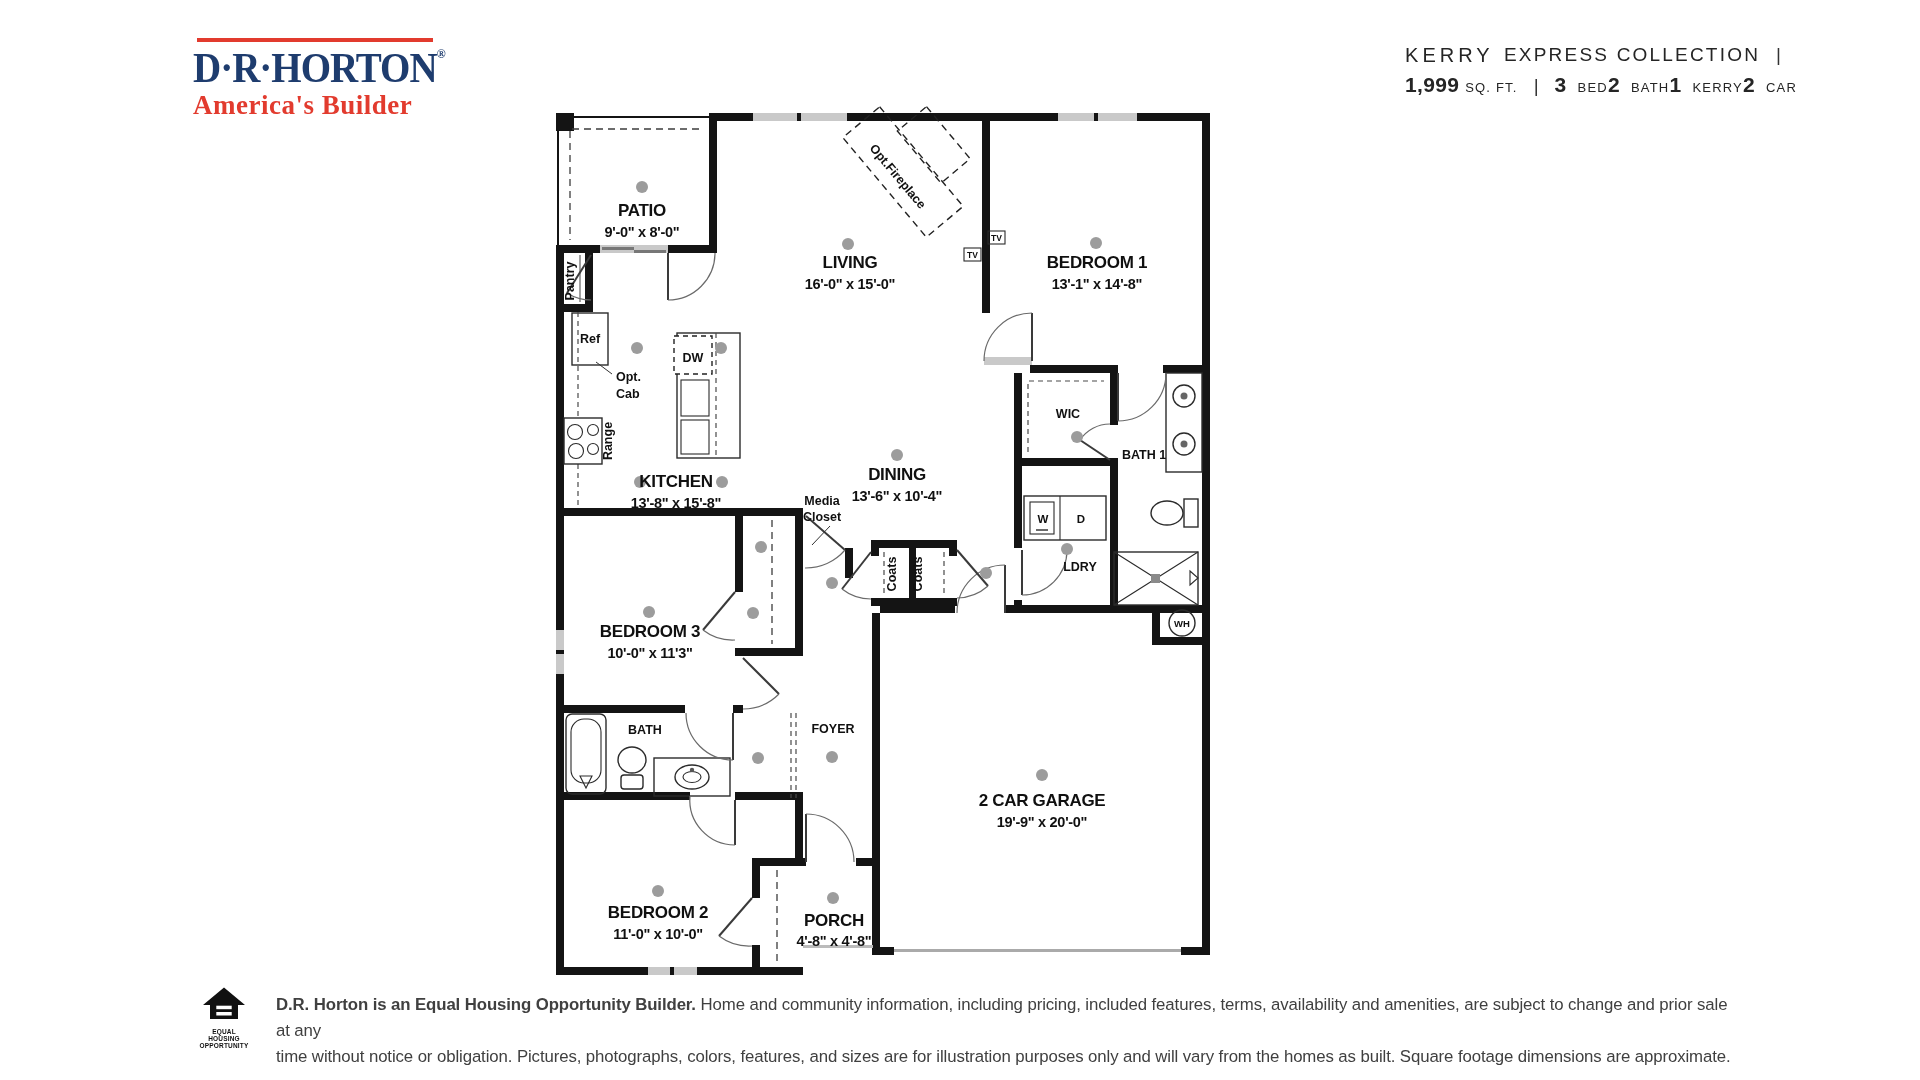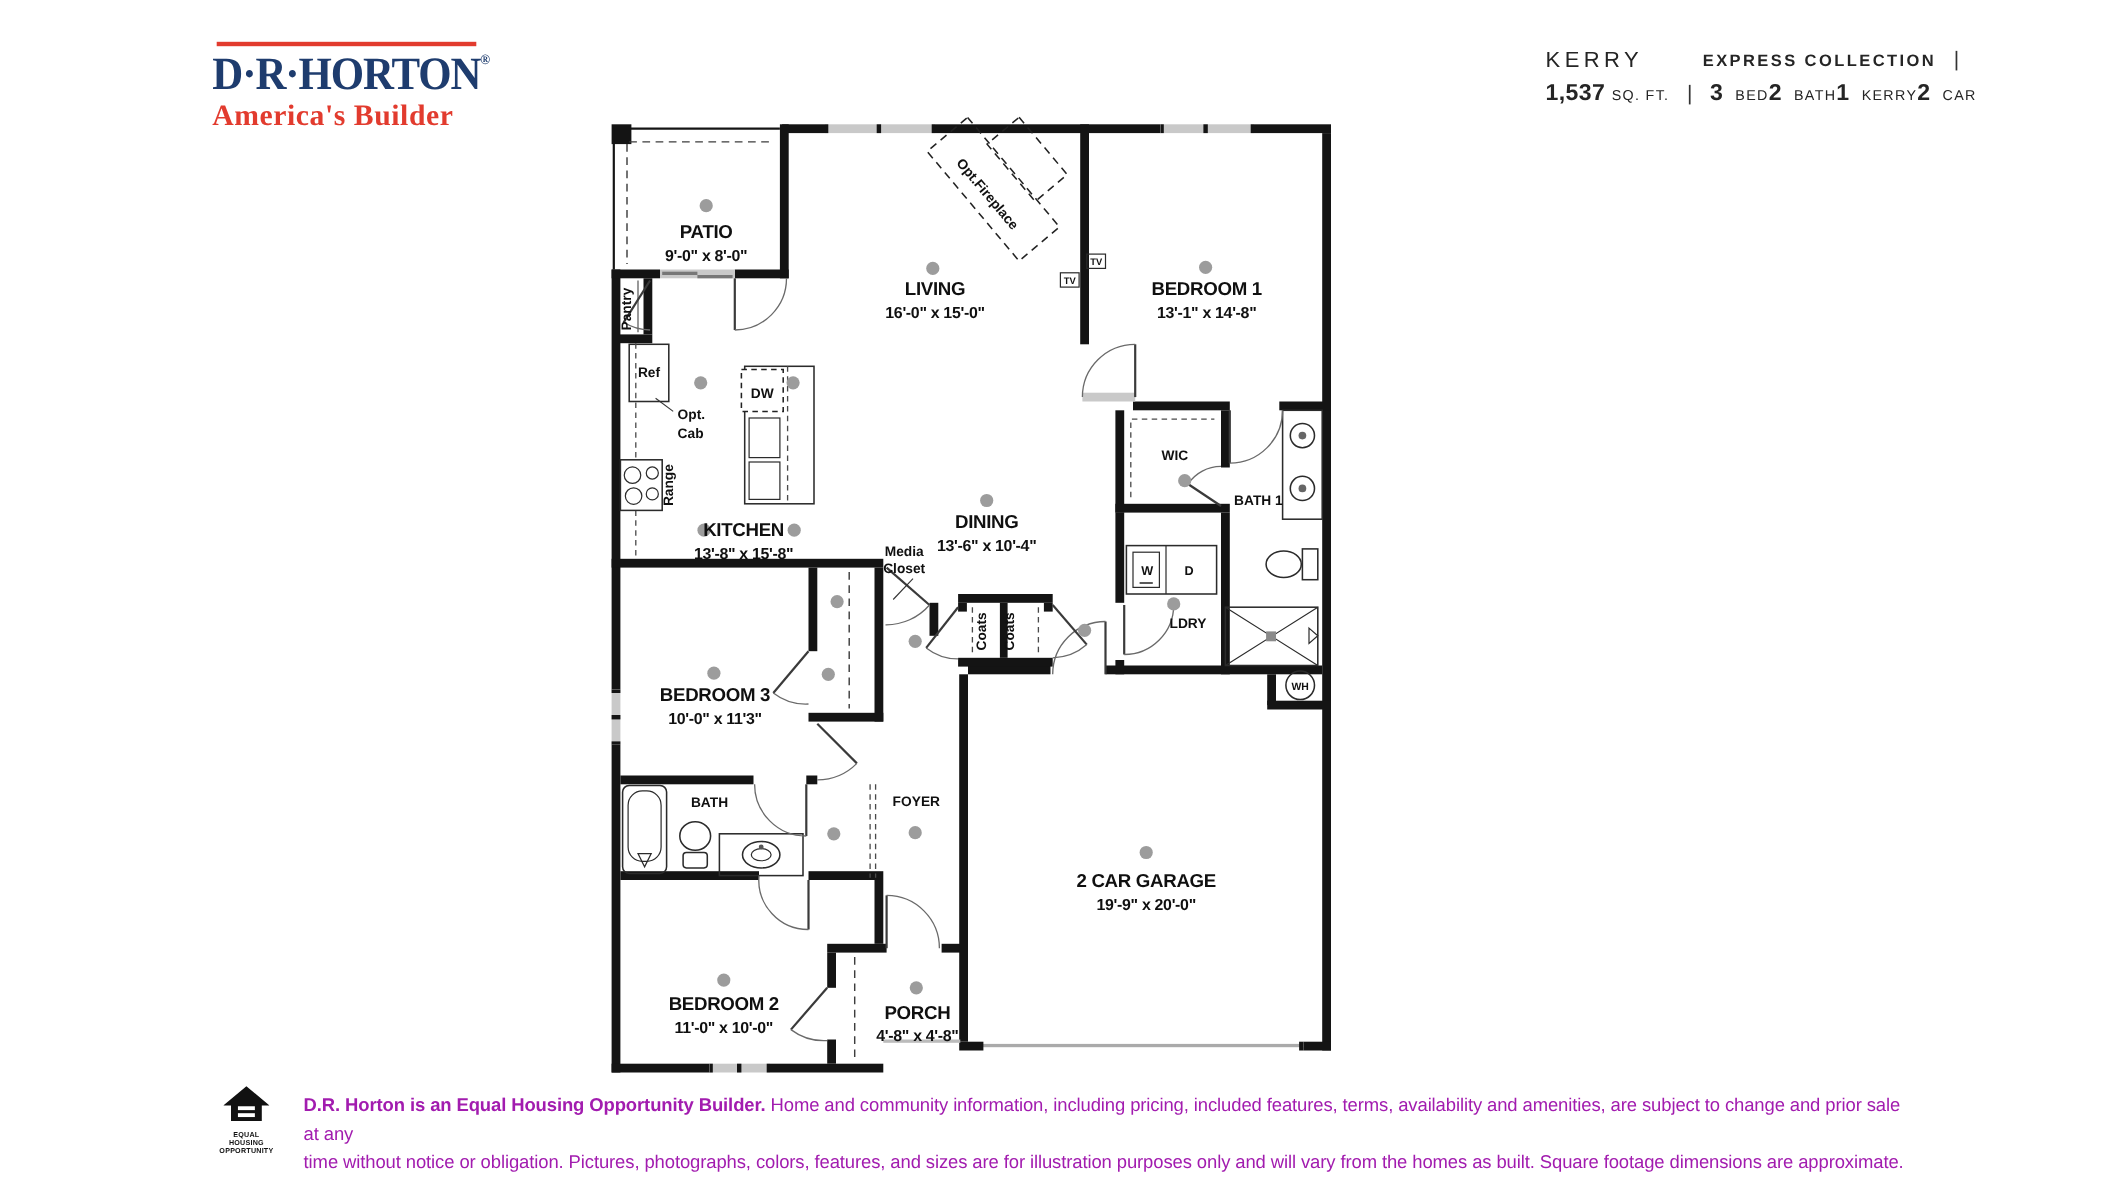--- a/index.html
+++ b/index.html
@@ -12,21 +12,21 @@
   .logo .brand{font-family:"Liberation Serif",serif;font-weight:bold;color:#1e3c6e;
                font-size:39px;letter-spacing:-1px;line-height:40px;white-space:nowrap;
                transform:scaleY(1.08);}
   .logo .reg{font-size:12px;vertical-align:top;line-height:14px;}
   .logo .tagline{font-family:"Liberation Serif",serif;font-weight:bold;
                  color:#e23b2e;font-size:27px;margin-top:2px;letter-spacing:0.5px;}
 
   
   .hdr{position:absolute;right:123px;top:44px;text-align:right;color:#252525;}
   .hdr .row{display:flex;justify-content:flex-end;align-items:baseline;white-space:nowrap;}
-  .hdr .collection{font-size:15px;letter-spacing:2.2px;font-weight:700;}
+  .hdr .collection{font-size:19px;letter-spacing:2.2px;font-weight:400;}
   .hdr .divider{font-size:19px;font-weight:400;color:#333;margin:0 16px;}
   .hdr .plan{font-size:20px;font-weight:400;letter-spacing:4px;}
   .hdr .row2{margin-top:7px;}
   .hdr .num{font-size:21px;font-weight:800;letter-spacing:0.3px;}
   .hdr .unit{font-size:13px;font-weight:500;letter-spacing:1.2px;margin-left:6px;}
   .hdr .spec{margin-left:0;}
   .hdr .spec .num{margin-right:5px;}
 
   
   .plan{position:absolute;left:0;top:0;}
@@ -45,40 +45,40 @@
   .dash{fill:none;stroke:#3d3d3d;stroke-width:1.3;stroke-dasharray:7,5;}
   .dash2{fill:none;stroke:#4a4a4a;stroke-width:1.2;stroke-dasharray:5,4;}
   .arc{fill:none;stroke:#6a6a6a;stroke-width:1.2;}
   .leaf{fill:none;stroke:#3a3a3a;stroke-width:2;}
   .dot{fill:#9c9c9c;}
 
   
   .eho{position:absolute;left:196px;top:986px;width:56px;text-align:center;}
   .eho .t{font-size:6.5px;font-weight:bold;line-height:7px;letter-spacing:0.2px;color:#111;}
   .disclaimer{position:absolute;left:276px;top:992px;width:1465px;
-              font-size:16.8px;line-height:26px;color:#a21caf;letter-spacing:-0.1px;}
+              font-size:16.8px;line-height:26px;color:#404040;letter-spacing:-0.1px;}
   .disclaimer b{font-weight:bold;}
 </style>
 </head>
 <body>
 
 <div class="logo">
   <div class="bar"></div>
   <div class="brand"><span>D·R·HORTON</span><span class="reg">®</span></div>
   <div class="tagline">America's Builder</div>
 </div>
 
 <div class="hdr">
   <div class="row">
     <span class="collection">EXPRESS COLLECTION</span>
     <span class="divider">|</span>
     <span class="plan">KERRY</span>
   </div>
   <div class="row row2">
-    <span class="num">1,537</span>
+    <span class="num">1,999</span>
     <span class="unit">SQ. FT.</span>
     <span class="divider">|</span>
     <span class="spec"><span class="num">3</span><span class="unit">BED</span></span>
     <span class="spec"><span class="num">2</span><span class="unit">BATH</span></span>
     <span class="spec"><span class="num">1</span><span class="unit">KERRY</span></span>
     <span class="spec"><span class="num">2</span><span class="unit">CAR</span></span>
   </div>
 </div>
 
 <svg class="plan" width="1920" height="1080" viewBox="0 0 1920 1080">

